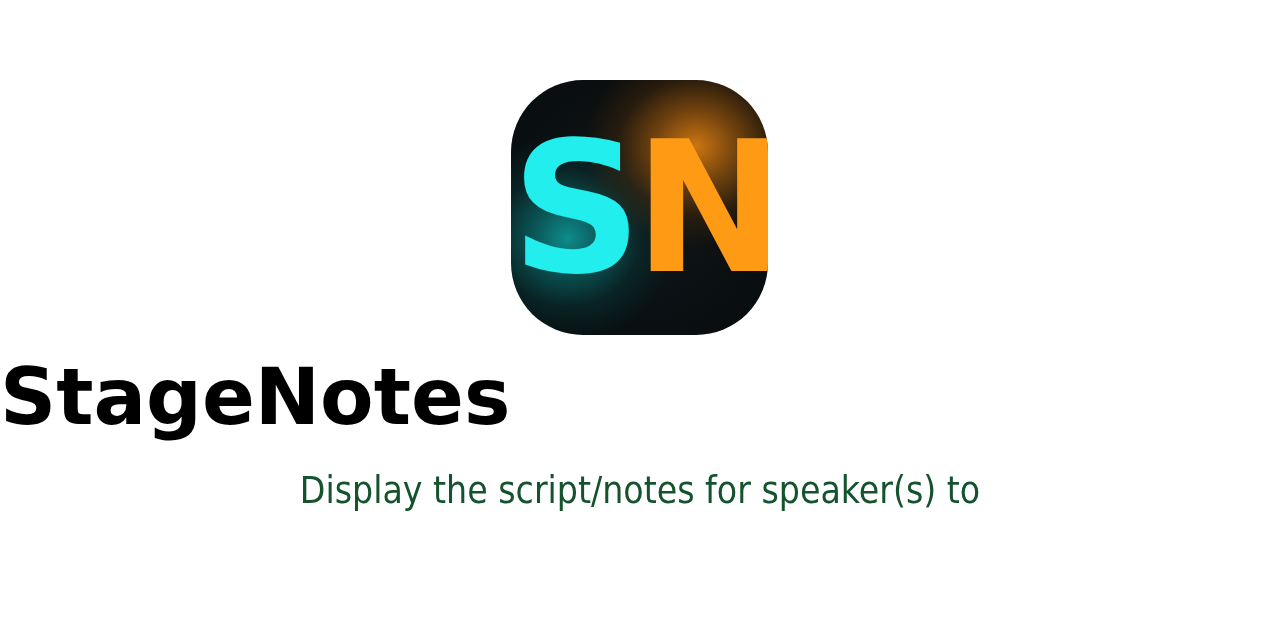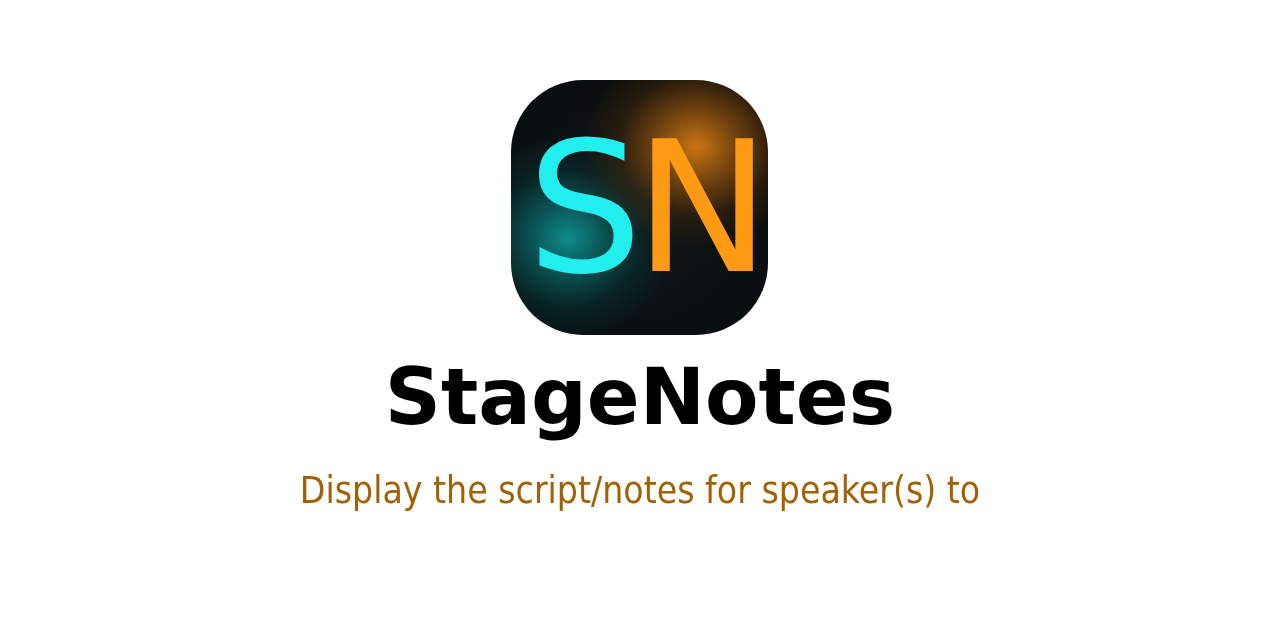--- a/index.html
+++ b/index.html
@@ -39,47 +39,46 @@
       radial-gradient(ellipse 58% 52% at 72% 26%, rgba(214,122,18,0.95) 0%, rgba(150,84,12,0.72) 28%, rgba(78,43,6,0.42) 52%, rgba(26,14,2,0.12) 75%, rgba(0,0,0,0) 92%),
       radial-gradient(ellipse 56% 54% at 22% 62%, rgba(14,150,150,0.92) 0%, rgba(10,108,108,0.70) 26%, rgba(6,62,62,0.42) 50%, rgba(2,24,24,0.14) 74%, rgba(0,0,0,0) 92%),
       radial-gradient(ellipse 120% 120% at 50% 50%, #10171a 0%, #080c0e 55%, #010203 100%);
     display: flex;
     align-items: center;
     justify-content: center;
   }
 
   .app-icon .icon-letters {
     position: absolute;
-    left: 16px;
+    left: 0;
     right: 0;
     top: 50%;
     transform: translateY(-50%);
     text-align: left;
     font-family: "DejaVu Sans", "Liberation Sans", sans-serif;
-    font-weight: normal;
+    font-weight: bold;
     font-size: 182px;
     line-height: 1;
     letter-spacing: -8px;
     white-space: nowrap;
     user-select: none;
   }
   .app-icon .letter-s {
     color: #22eeee;
   }
   .app-icon .letter-n {
     color: #ff9a14;
   }
 
   
   .app-title {
     position: absolute;
     left: 0;
     right: 0;
     top: 358px;
-    text-align: center;
     font-family: "DejaVu Sans", "Liberation Sans", sans-serif;
     font-weight: bold;
     font-size: 78px;
     line-height: 1;
     color: #000000;
     letter-spacing: 0px;
     white-space: nowrap;
   }
 
   
@@ -87,21 +86,21 @@
     position: absolute;
     left: 0;
     right: 0;
     top: 468px;
     text-align: center;
     font-family: "DejaVu Sans Condensed", "DejaVu Sans", "Liberation Sans Narrow", "Liberation Sans", sans-serif;
     font-stretch: condensed;
     font-weight: normal;
     font-size: 37px;
     line-height: 46px;
-    color: #a16207;
+    color: #14532d;
   }
   .app-tagline .tagline-line {
     display: block;
     white-space: nowrap;
   }
 </style>
 </head>
 <body>
 
 <div class="splash">

